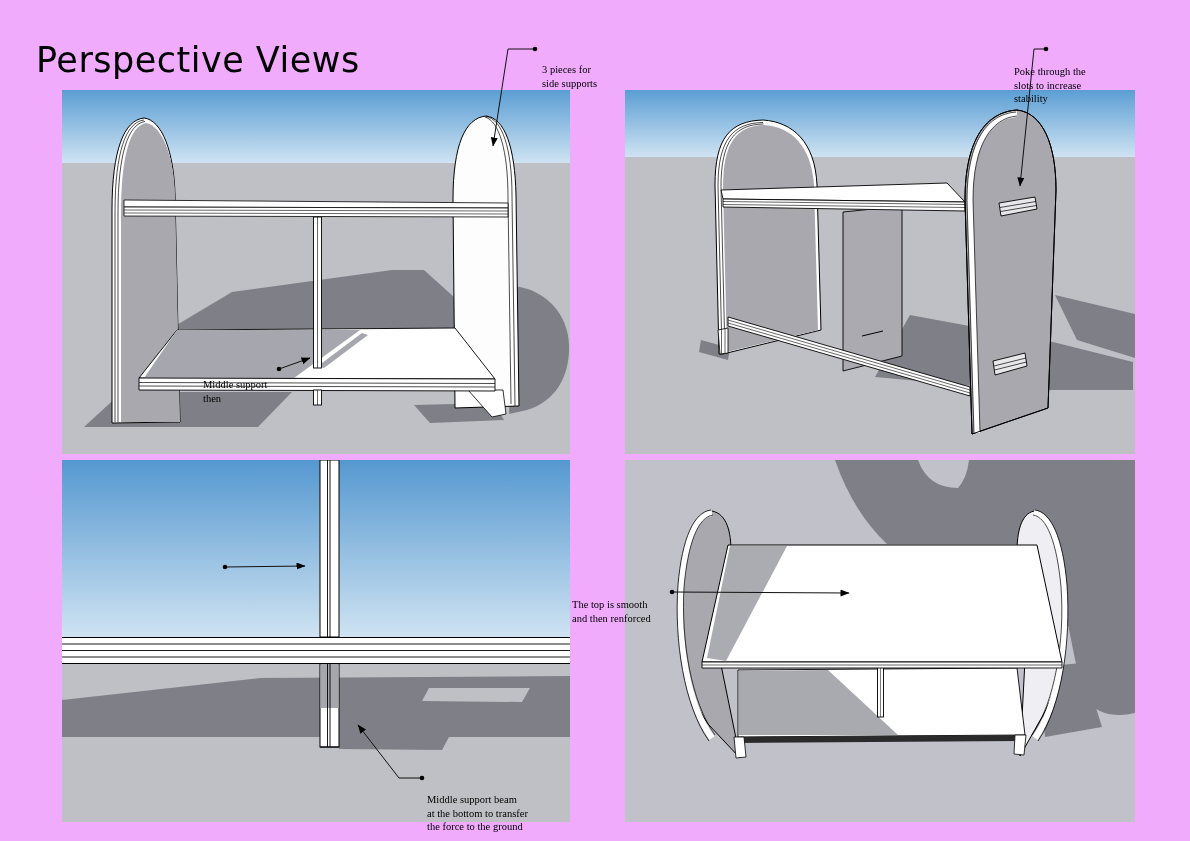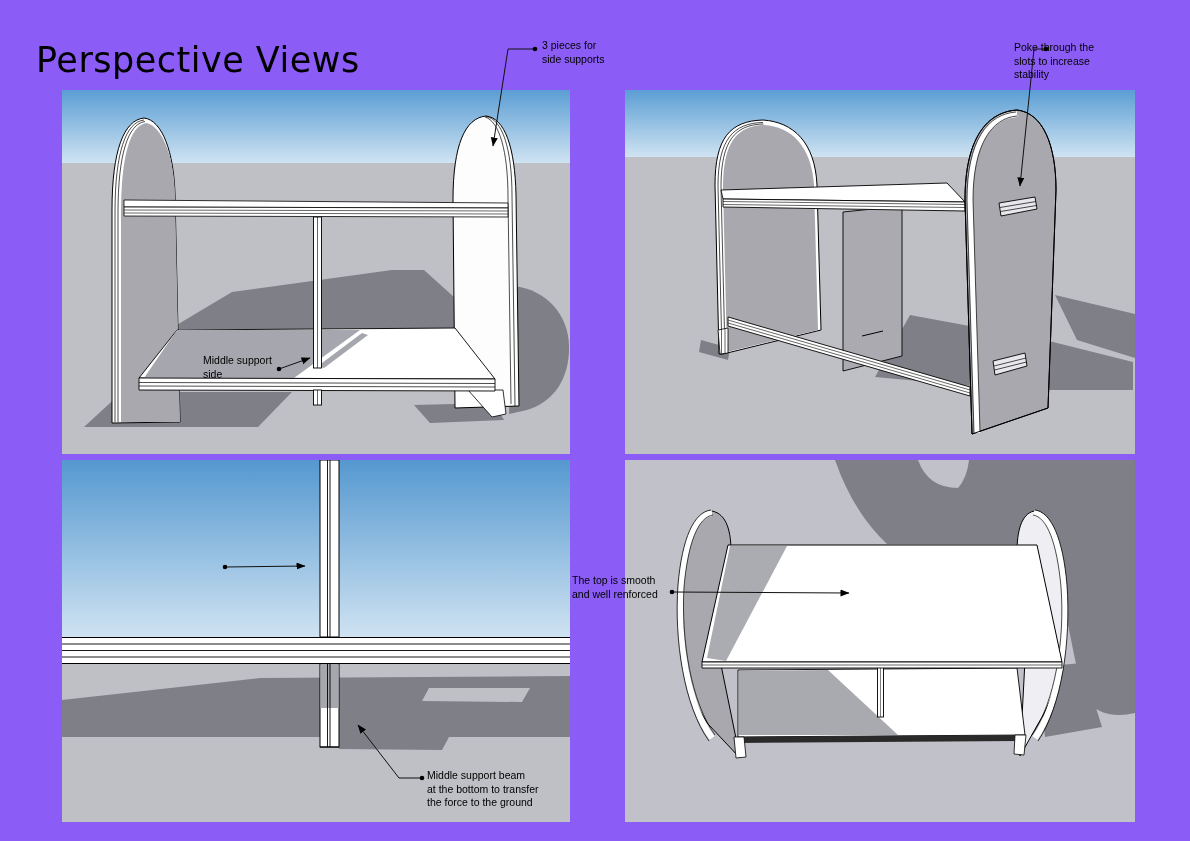--- a/index.html
+++ b/index.html
@@ -1,23 +1,23 @@
 <!DOCTYPE html>
 <html><head>
 <meta charset="utf-8">
 <style>
   html,body{margin:0;padding:0;background:#fff;}
-  .page{position:relative;width:1190px;height:841px;background:#8b5cf6;overflow:hidden;
+  .page{position:relative;width:1190px;height:841px;background:#f0abfc;overflow:hidden;
         font-family:"DejaVu Sans","Liberation Sans",sans-serif;}
   .title{position:absolute;left:36px;top:40px;margin:0;font-size:35px;font-weight:400;
          color:#000;letter-spacing:0.5px;font-family:"DejaVu Sans",sans-serif;}
   .panel{position:absolute;overflow:hidden;}
   .panel svg{display:block;width:100%;height:100%;}
   .note{position:absolute;font-size:10.5px;line-height:13.5px;color:#000;
-        white-space:pre-line;z-index:12;font-family:Liberation Sans, sans-serif;}
+        white-space:pre-line;z-index:12;font-family:Liberation Serif, serif;margin-top:24px;}
   .overlay{position:absolute;left:0;top:0;z-index:11;pointer-events:none;}
 </style>
 </head>
 <body>
 
 <div class="page">
 
   <h1 class="title">Perspective Views</h1>
 
   <div class="panel" style="left:62px;top:90px;width:508px;height:364px">
@@ -206,20 +206,20 @@
       <circle cx="672" cy="592" r="2.3"></circle>
     </g>
   </svg>
 
   <div class="note" style="left:542px;top:39px">3 pieces for
 side supports</div>
   <div class="note" style="left:1014px;top:41px">Poke through the
 slots to increase
 stability</div>
   <div class="note" style="left:203px;top:354px">Middle support
-side</div>
+then</div>
   <div class="note" style="left:427px;top:769px">Middle support beam
 at the bottom to transfer
 the force to the ground</div>
   <div class="note" style="left:572px;top:574px">The top is smooth
-and well renforced</div>
+and then renforced</div>
 
 </div>
 
 </body></html>

